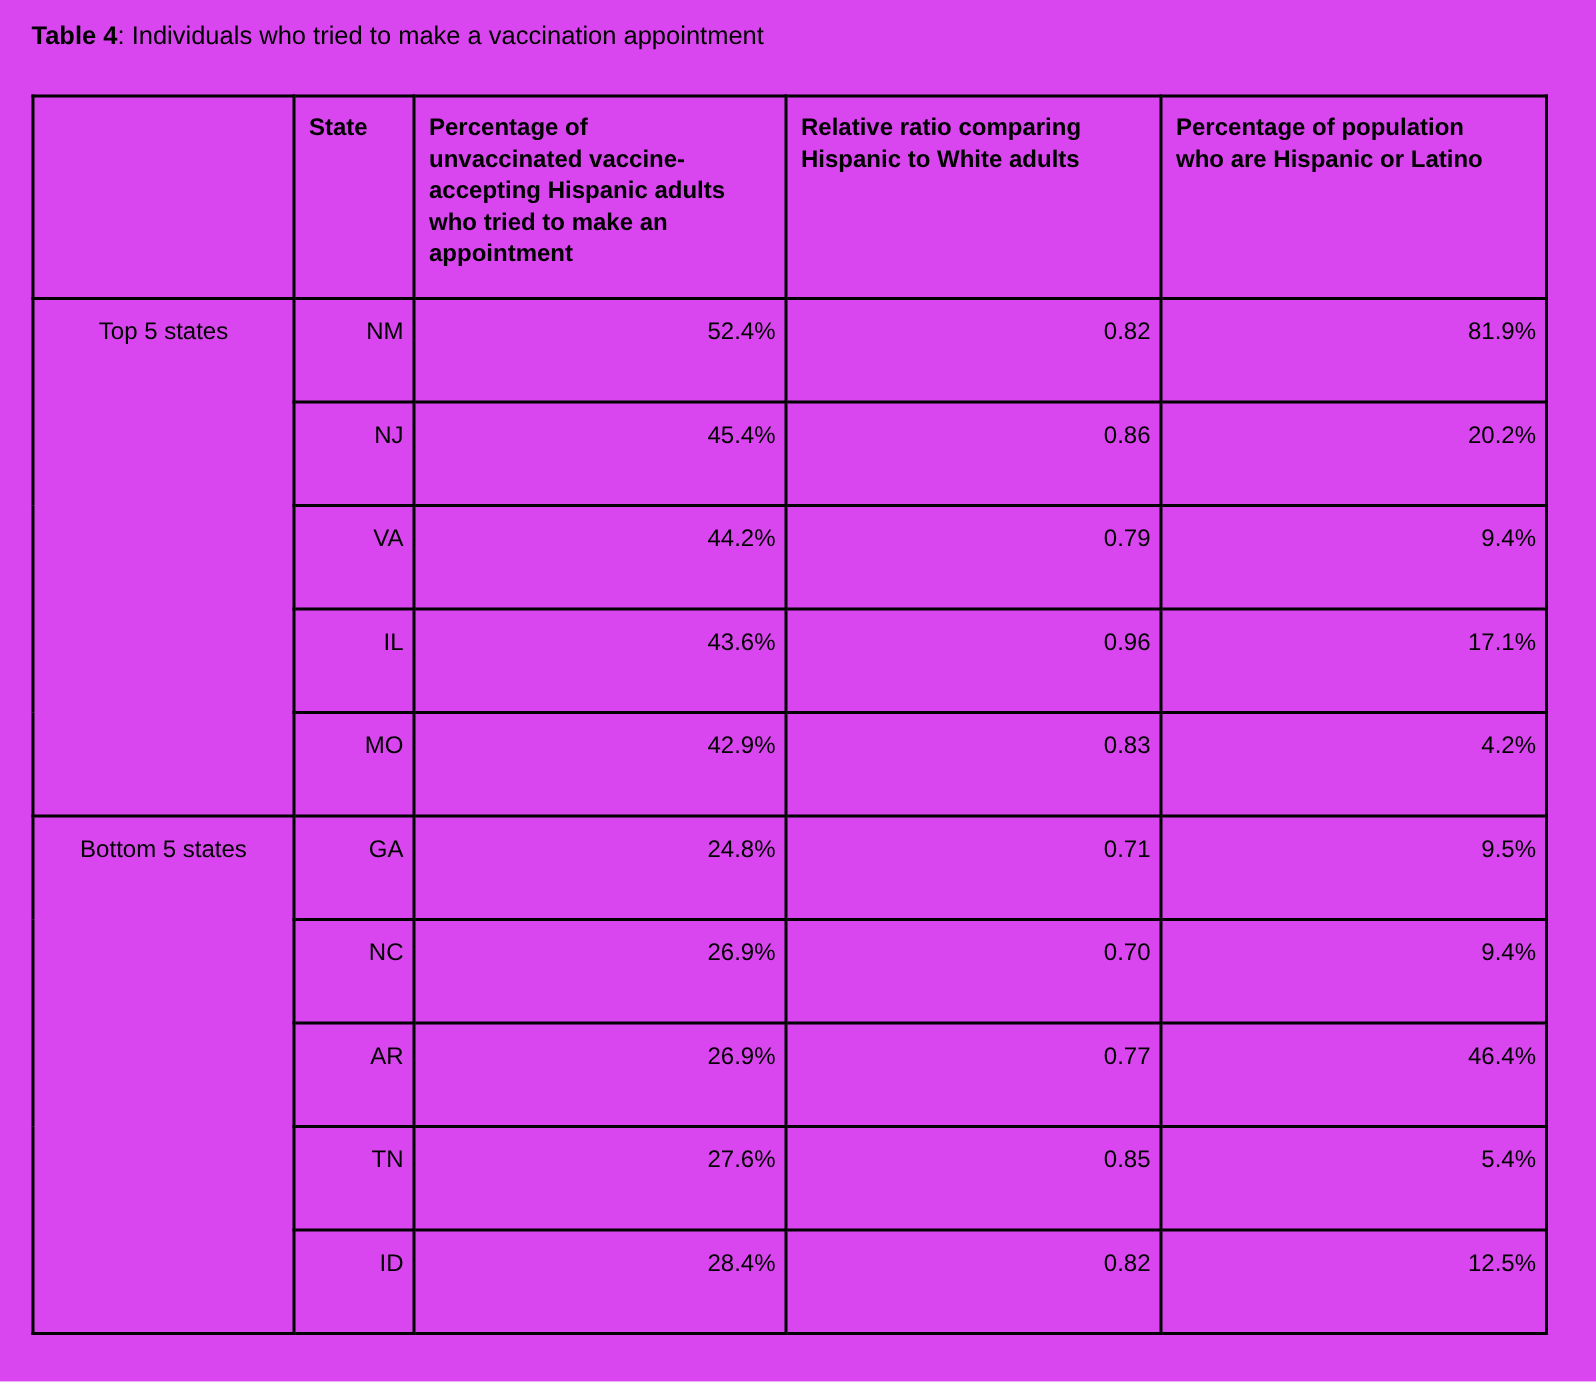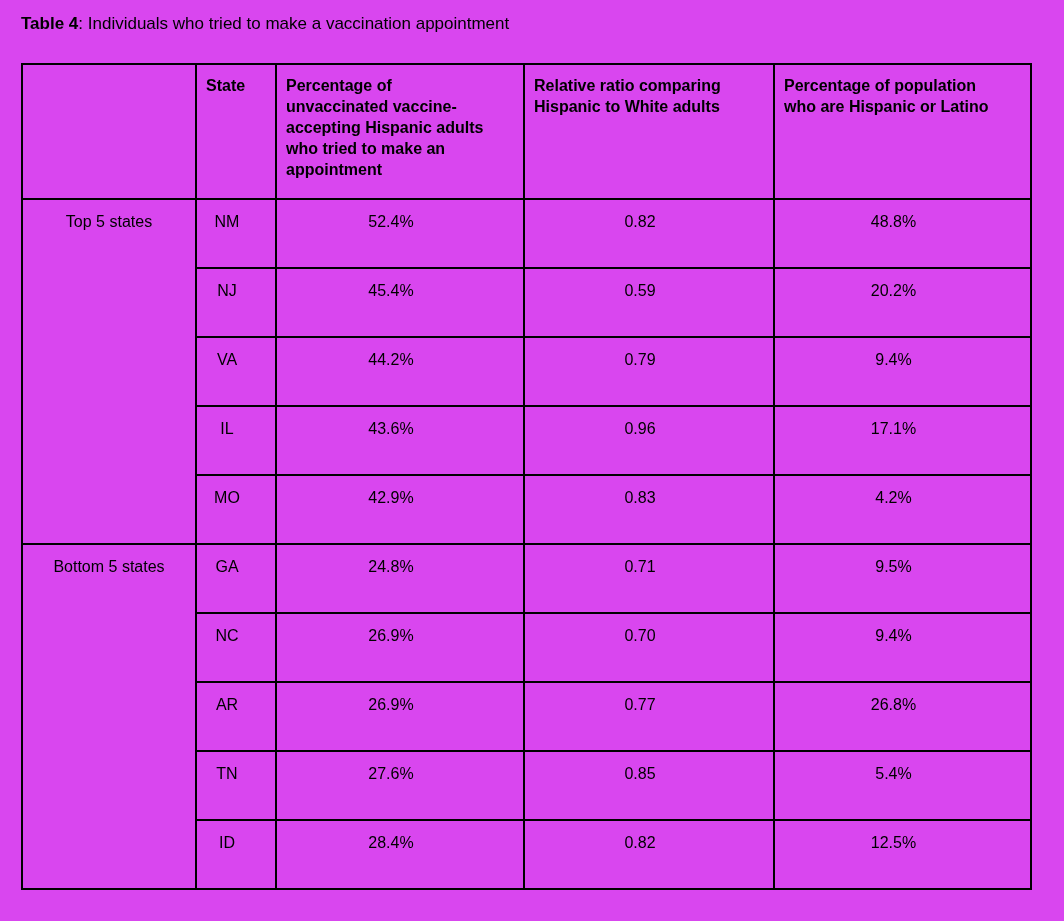--- a/index.html
+++ b/index.html
@@ -45,22 +45,22 @@
     text-align: left;
     padding: 10px 9px 6px 9px;
     white-space: pre-line;
     font-weight: bold;
   }
   td.group-cell {
     text-align: center;
     padding: 11px 9px 0 9px;
   }
   td.value-cell {
-    text-align: center;
-    padding: 11px 24px 0 6px;
+    text-align: right;
+    padding: 11px 6px 0 6px;
   }
 </style>
 </head>
 <body>
 
 <div class="page">
 
   <p class="doc-title"><span class="bold">Table 4</span><span>: Individuals who tried to make a vaccination appointment</span></p>
 
   <table class="data-table">
@@ -85,26 +85,26 @@
 Hispanic to White adults</td>
       <td class="head-cell">Percentage of population
 who are Hispanic or Latino</td>
     </tr>
 
     <tr class="data-row">
       <td class="group-cell" rowspan="5">Top 5 states</td>
       <td class="value-cell">NM</td>
       <td class="value-cell">52.4%</td>
       <td class="value-cell">0.82</td>
-      <td class="value-cell">48.8%</td>
+      <td class="value-cell">81.9%</td>
     </tr>
     <tr class="data-row">
       <td class="value-cell">NJ</td>
       <td class="value-cell">45.4%</td>
-      <td class="value-cell">0.59</td>
+      <td class="value-cell">0.86</td>
       <td class="value-cell">20.2%</td>
     </tr>
     <tr class="data-row">
       <td class="value-cell">VA</td>
       <td class="value-cell">44.2%</td>
       <td class="value-cell">0.79</td>
       <td class="value-cell">9.4%</td>
     </tr>
     <tr class="data-row">
       <td class="value-cell">IL</td>
@@ -129,21 +129,21 @@
     <tr class="data-row">
       <td class="value-cell">NC</td>
       <td class="value-cell">26.9%</td>
       <td class="value-cell">0.70</td>
       <td class="value-cell">9.4%</td>
     </tr>
     <tr class="data-row">
       <td class="value-cell">AR</td>
       <td class="value-cell">26.9%</td>
       <td class="value-cell">0.77</td>
-      <td class="value-cell">26.8%</td>
+      <td class="value-cell">46.4%</td>
     </tr>
     <tr class="data-row">
       <td class="value-cell">TN</td>
       <td class="value-cell">27.6%</td>
       <td class="value-cell">0.85</td>
       <td class="value-cell">5.4%</td>
     </tr>
     <tr class="data-row">
       <td class="value-cell">ID</td>
       <td class="value-cell">28.4%</td>

